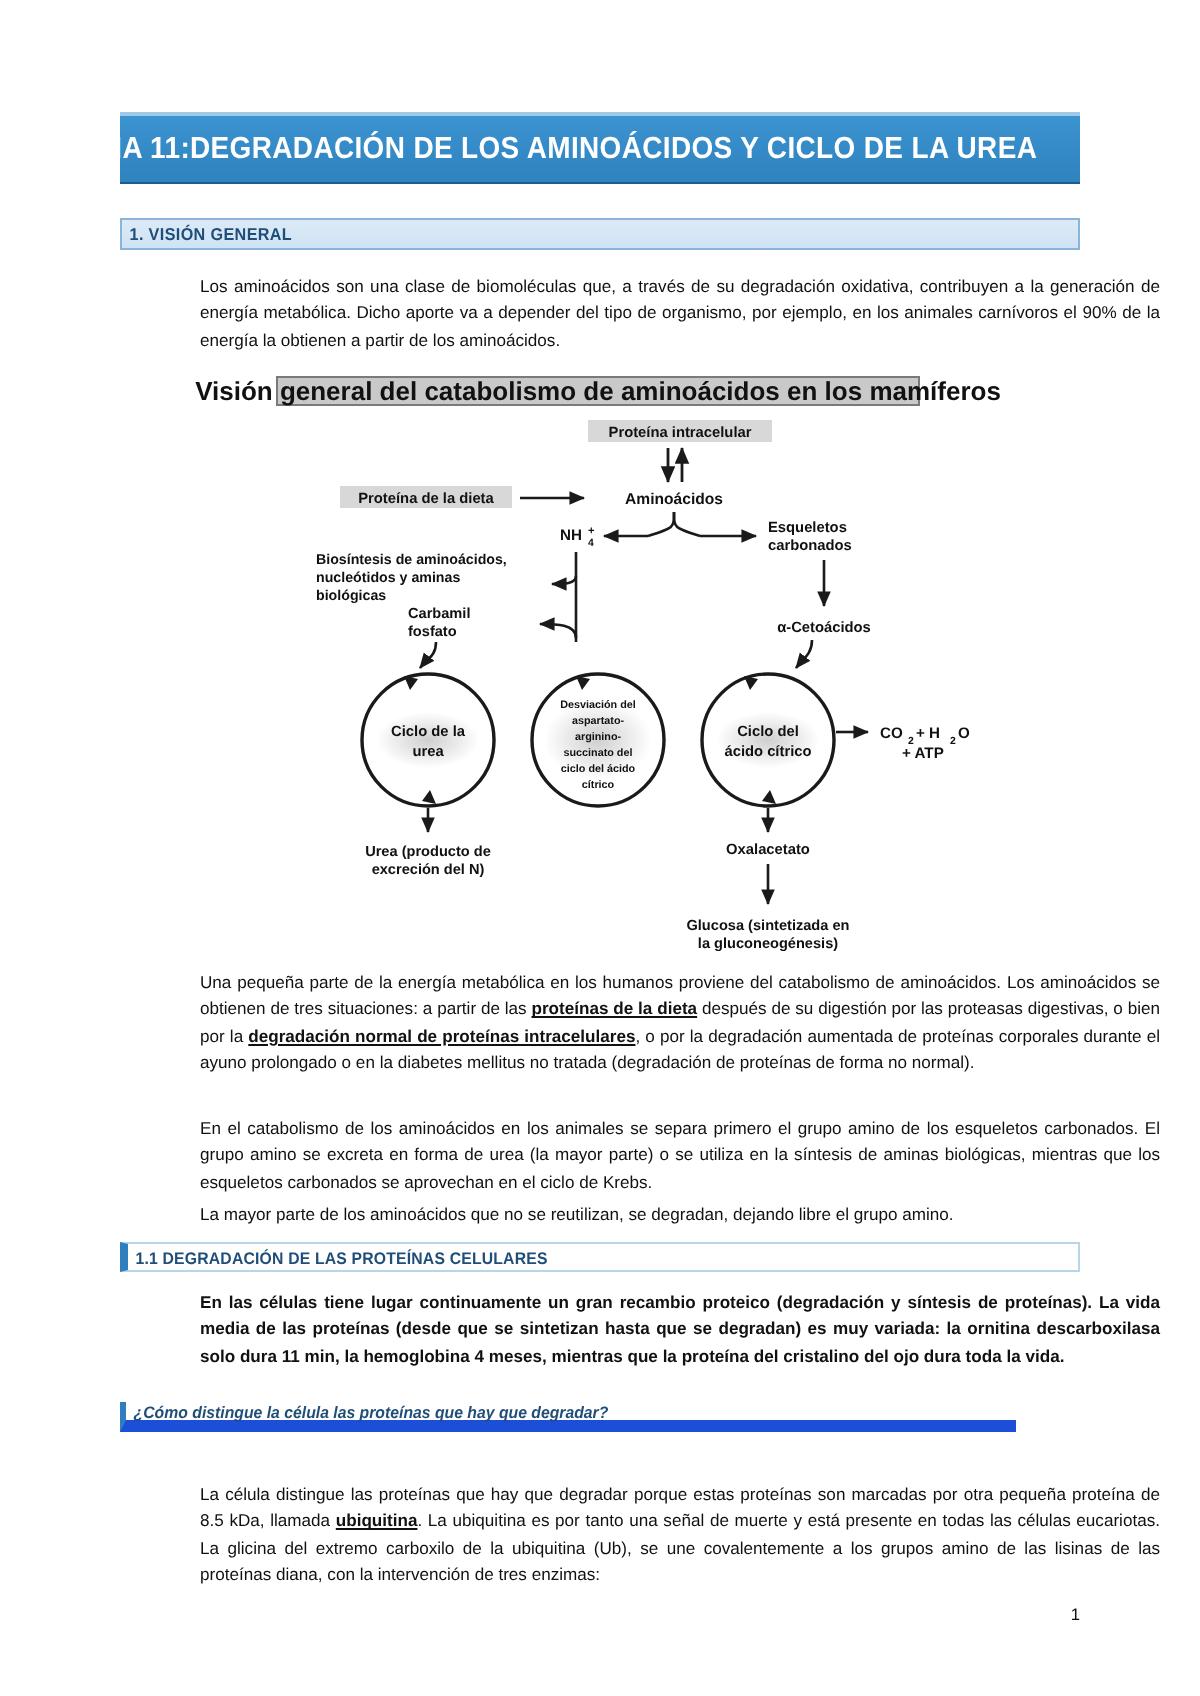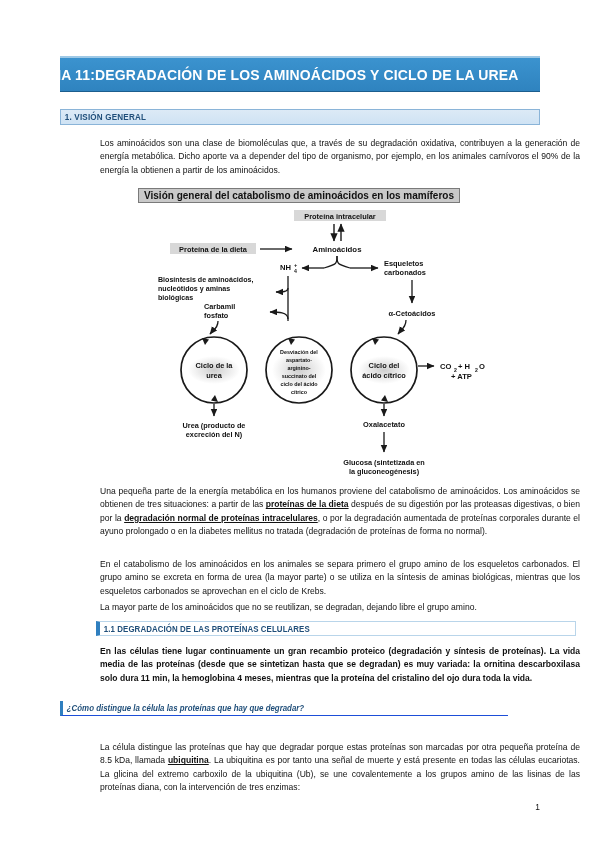--- a/index.html
+++ b/index.html
@@ -59,21 +59,21 @@
   .sec11 span{
     color:#1f4e79;font-weight:bold;font-size:8.4px;
     padding-left:4px;transform:scaleX(.94);transform-origin:left center;
     white-space:nowrap;letter-spacing:.1px;
   }
 
   
   .qhead{
     position:absolute;left:60px;width:448px;height:15px;
     background:#ffffff;
-    border-bottom:1px solid #1d4ed8;
+    border-bottom:6px solid #1d4ed8;
     border-left:3px solid #2f7fbf;
     box-sizing:border-box;
     display:flex;align-items:center;
   }
   .qhead span{
     color:#1f4e79;font-weight:bold;font-style:italic;font-size:8.3px;
     padding-left:4px;white-space:nowrap;transform:scaleX(.95);
     transform-origin:left center;
   }
 
@@ -91,21 +91,21 @@
     font-size:8.4px;color:#111;
   }
 
   
   .figure{position:absolute;left:110px;top:188px;width:380px;height:300px;}
   .figbox{
     position:absolute;left:28px;top:0;width:322px;height:15px;
     background:#c9c9c9;border:1px solid #7a7a7a;
     display:flex;align-items:center;justify-content:center;box-sizing:border-box;
   }
-  .figbox span{font-size:10px;font-weight:bold;color:#111;white-space:nowrap;}
+  .figbox span{font-size:13px;font-weight:bold;color:#111;white-space:nowrap;}
   .figure svg{position:absolute;left:0;top:0;}
   text{font-family:"Liberation Sans",sans-serif;}
 </style>
 </head>
 <body>
 
 <div class="page">
 
   <div class="title-banner">
     <span>TEMA 11:DEGRADACIÓN DE LOS AMINOÁCIDOS Y CICLO DE LA UREA</span>
@@ -218,21 +218,21 @@
   </div>
 
   <div class="para" style="top:485px;">
     <span>Una pequeña parte de la energía metabólica en los humanos proviene del catabolismo de aminoácidos. Los aminoácidos se obtienen de tres situaciones: a partir de las </span><b>proteínas de la dieta</b><span> después de su digestión por las proteasas digestivas, o bien por la </span><b>degradación normal de proteínas intracelulares</b><span>, o por la degradación aumentada de proteínas corporales durante el ayuno prolongado o en la diabetes mellitus no tratada (degradación de proteínas de forma no normal).</span>
   </div>
 
   <div class="para" style="top:601px;">La mayor parte de los aminoácidos que no se reutilizan, se degradan, dejando libre el grupo amino.</div>
 
   <div class="para" style="top:558px;">En el catabolismo de los aminoácidos en los animales se separa primero el grupo amino de los esqueletos carbonados. El grupo amino se excreta en forma de urea (la mayor parte) o se utiliza en la síntesis de aminas biológicas, mientras que los esqueletos carbonados se aprovechan en el ciclo de Krebs.</div>
 
-  <div class="sec11" style="top:621px;margin-left:36px;">
+  <div class="sec11" style="top:621px;">
     <span>1.1 DEGRADACIÓN DE LAS PROTEÍNAS CELULARES</span>
   </div>
 
   <div class="para" style="top:645px;font-weight:bold;">En las células tiene lugar continuamente un gran recambio proteico (degradación y síntesis de proteínas). La vida media de las proteínas (desde que se sintetizan hasta que se degradan) es muy variada: la ornitina descarboxilasa solo dura 11 min, la hemoglobina 4 meses, mientras que la proteína del cristalino del ojo dura toda la vida.</div>
 
   <div class="qhead" style="top:701px;">
     <span>¿Cómo distingue la célula las proteínas que hay que degradar?</span>
   </div>
 
   <div class="para" style="top:741px;">

